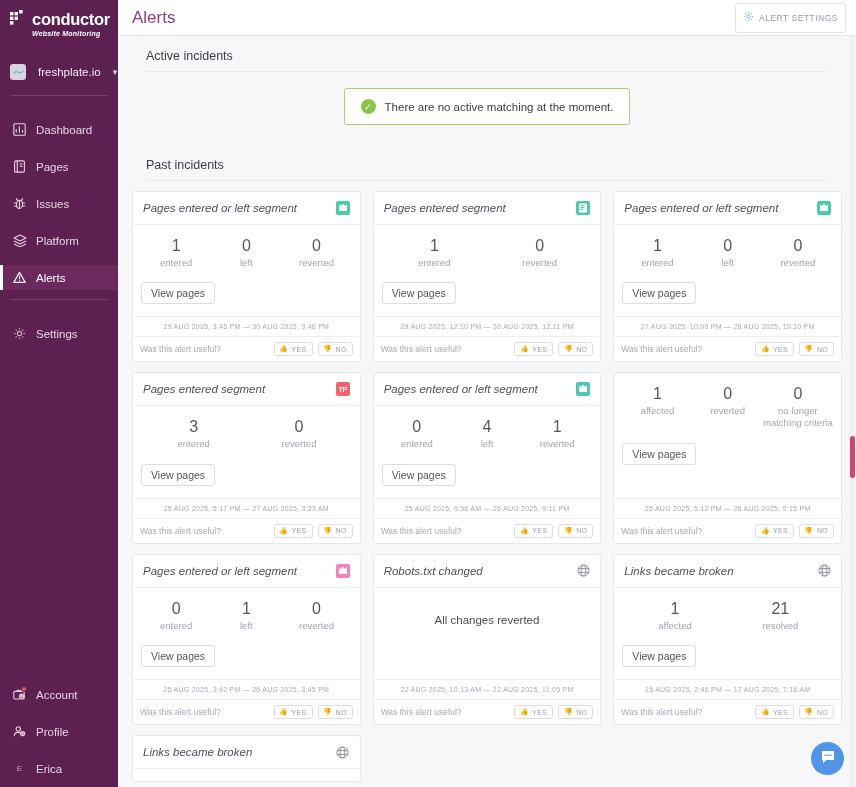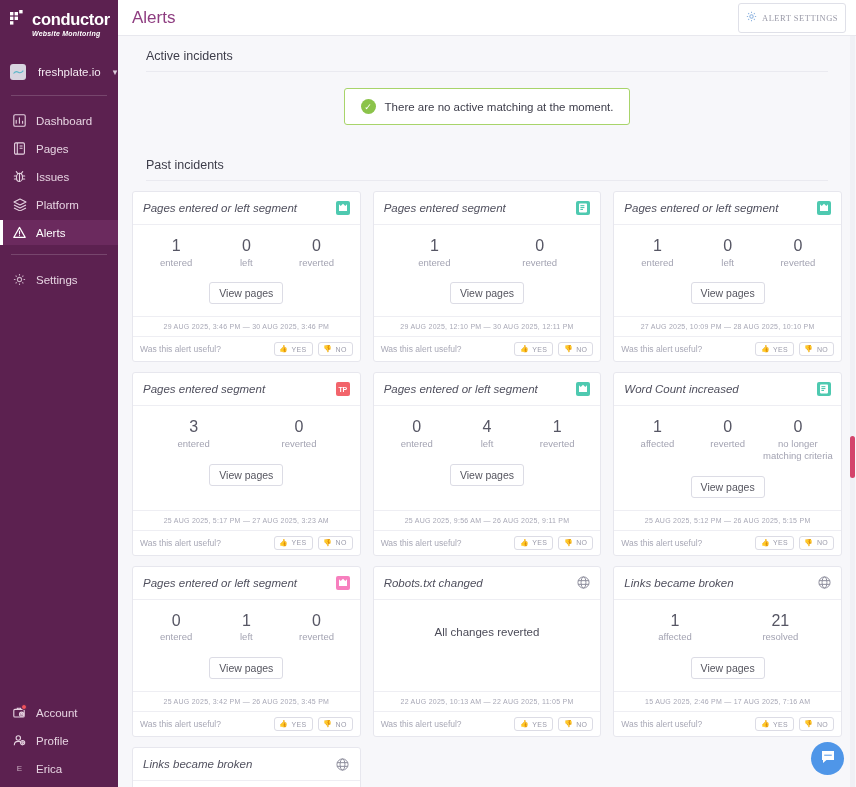--- a/index.html
+++ b/index.html
@@ -27,21 +27,21 @@
   .brand-name {
     color: #ffffff; font-size: 16.5px; font-weight: bold;
     letter-spacing: -0.3px; line-height: 1;
   }
   .brand-sub {
     color: #ffffff; font-size: 7px; font-style: italic;
     font-weight: bold; letter-spacing: .2px; margin-left: 22px; line-height: 1.2;
   }
   .nav-item {
     display: flex; align-items: center; gap: 9px;
-    height: 25px; padding-left: 12px; margin-top: 3px;
+    height: 25px; padding-left: 12px; margin-top: 12px;
     color: #e6d3e1; font-size: 11.5px; cursor: pointer;
     position: relative;
   }
   .nav-item .ico { width: 15px; height: 15px; display: flex; align-items: center; justify-content: center; flex: 0 0 15px; }
   .nav-item.websites { margin-top: 6px; color: #f0e4ee; }
   .site-row {
     display: flex; align-items: center; gap: 12px;
     height: 28px; padding: 0 9px 0 10px; margin-top: 8px;
     color: #f3e9f1; font-size: 11.5px; cursor: pointer;
   }
@@ -71,21 +71,21 @@
   .topbar {
     height: 36px; background: #ffffff; border-bottom: 1px solid #e8e8ee;
     display: flex; align-items: center; justify-content: space-between;
     padding: 0 10px 0 14px; flex: 0 0 36px;
   }
   .page-title { color: #8e3d80; font-size: 17px; font-weight: normal; }
   .settings-btn {
     display: flex; align-items: center; gap: 5px;
     border: 1px solid #dfe0e8; background: #fff; border-radius: 3px;
     height: 30px; padding: 0 7px; cursor: pointer;
-    color: #9a9aa8; font-size: 8.5px; letter-spacing: .5px; font-family: Liberation Serif, serif;
+    color: #9a9aa8; font-size: 8.5px; letter-spacing: .5px;
   }
 
   .content { flex: 1; overflow: hidden; position: relative; }
 
   .section-head {
     font-size: 12.5px; color: #3d3d4a; padding: 13px 0 8px 14px;
     border-bottom: 1px solid #eaeaf0; margin: 0 14px 0 14px; padding-left: 0;
   }
   .sec-wrap { padding-left: 14px; padding-right: 14px; }
 
@@ -122,21 +122,21 @@
   .type-icon.teal  { background: #4ec9b0; }
   .type-icon.pink  { background: #f77fbe; }
   .type-icon.red   { background: #f2646b; color: #fff; font-size: 7px; font-weight: bold; letter-spacing: -.3px; }
   .type-icon.globe { background: transparent; }
 
   .card-body { padding: 12px 8px 0; flex: 1; }
   .stats { display: flex; justify-content: space-around; text-align: center; }
   .stat { flex: 1; }
   .stat-num { font-size: 16px; color: #565664; line-height: 1.1; font-weight: normal; }
   .stat-lbl { font-size: 9.5px; color: #a3a3b2; margin-top: 2px; line-height: 1.25; }
-  .view-row { display: flex; justify-content: center; padding: 14px 0 12px; }
+  .view-row { display: flex; padding: 14px 0 12px; }
   .view-btn {
     border: 1px solid #dcdce5; background: #fff; border-radius: 3px;
     font-size: 10.5px; color: #55555f; padding: 4px 9px; cursor: pointer;
   }
   .all-reverted { text-align: center; font-size: 11.5px; color: #4b4b58; padding: 14px 0 16px; }
 
   .card-dates {
     border-top: 1px solid #eeeef3;
     text-align: center; font-size: 7px; color: #a8a8b6;
     padding: 6px 4px; letter-spacing: .25px;
@@ -531,31 +531,20 @@
                     <span>YES</span>
                   </button>
                   <button class="vote-btn">
                     <span>👎</span>
                     <span>NO</span>
                   </button>
                 </span>
               </div>
             </div>
             <div class="card">
-              <div class="card-head">
-                <span class="card-title">Word Count increased</span>
-                <span class="type-icon teal">
-                  <svg width="10" height="10" viewBox="0 0 10 10" fill="#ffffff">
-                    <rect x="1" y="0.6" width="8" height="8.8" rx="0.8"></rect>
-                    <rect x="2.4" y="2.1" width="4" height="1.1" fill="#4ec9b0"></rect>
-                    <rect x="2.4" y="4" width="4" height="1.1" fill="#4ec9b0"></rect>
-                    <rect x="2.4" y="5.9" width="2.6" height="1.1" fill="#4ec9b0"></rect>
-                  </svg>
-                </span>
-              </div>
               <div class="card-body">
                 <div class="stats">
                   <div class="stat">
                     <div class="stat-num">1</div>
                     <div class="stat-lbl">affected</div>
                   </div>
                   <div class="stat">
                     <div class="stat-num">0</div>
                     <div class="stat-lbl">reverted</div>
                   </div>

